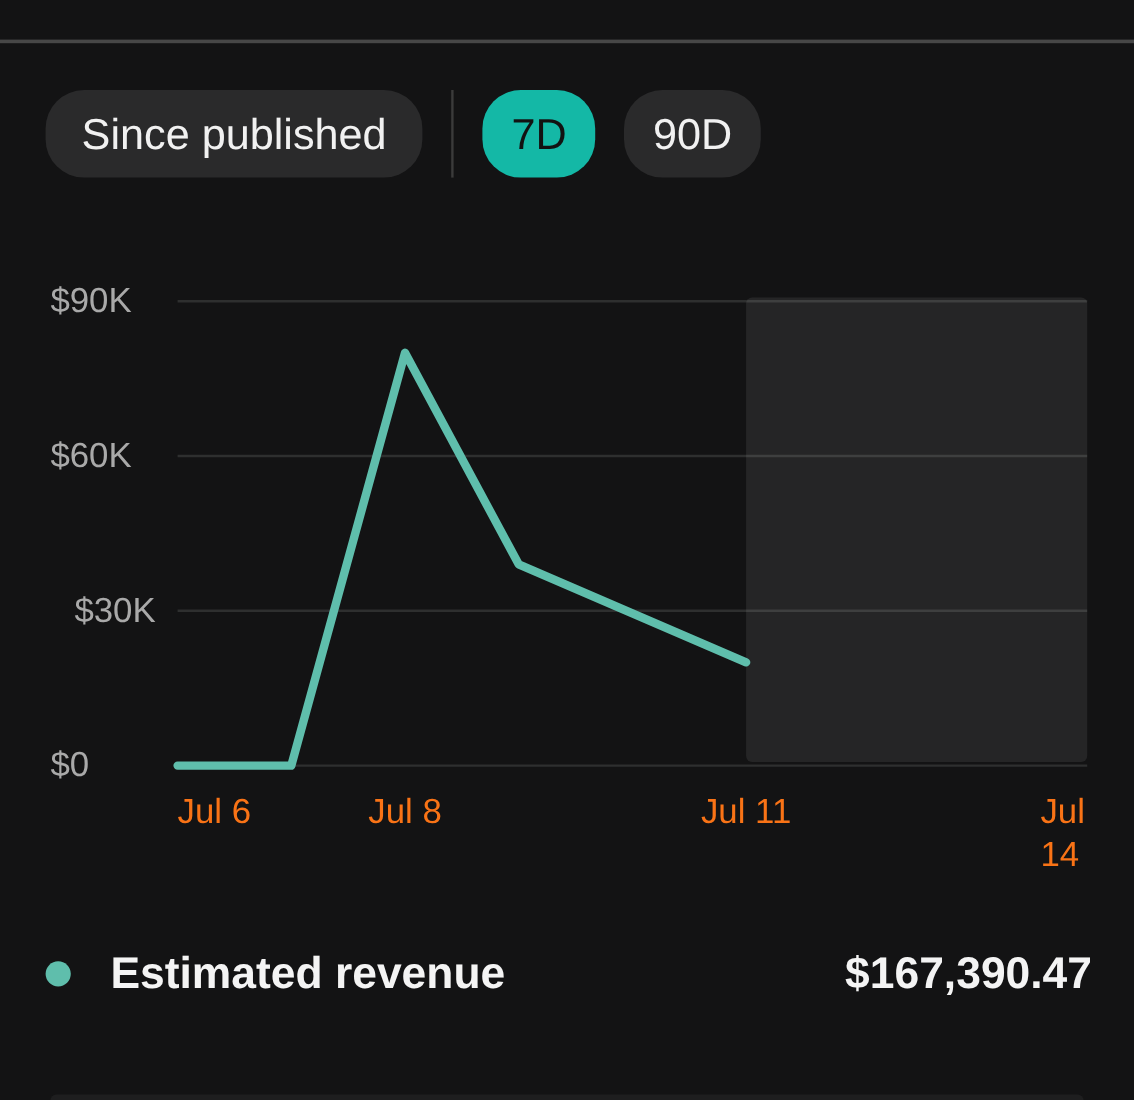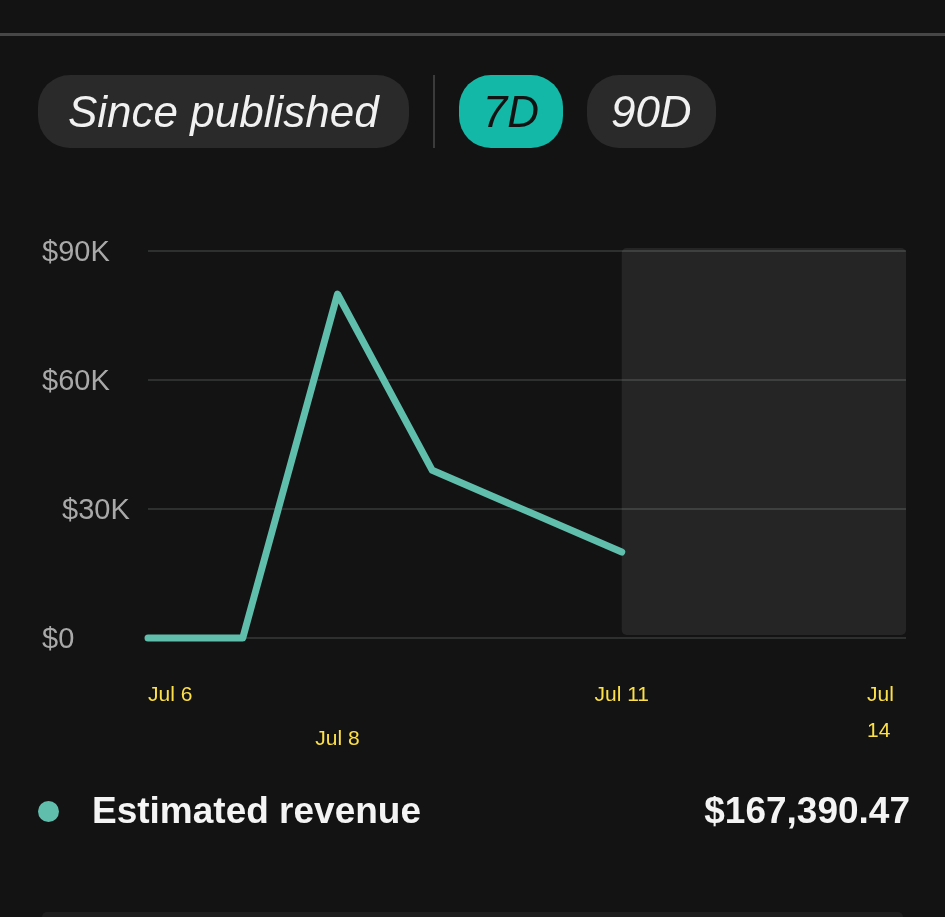--- a/index.html
+++ b/index.html
@@ -19,37 +19,36 @@
     position: absolute; left: 38px; top: 75px; height: 73px;
     display: flex; align-items: stretch; gap: 24px;
     white-space: nowrap;
   }
   .pill {
     display: flex; align-items: center;
     padding: 0 24px;
     border-radius: 32px;
     background: #2a2a2b;
     color: #f1f1f1;
-    font-size: 44px;
+    font-size: 36px;
     cursor: pointer;
-    font-style: italic;
   }
   .pill.wide { padding: 0 30px; }
   .pill.selected { background: #14b8a6; color: #121212; }
   .vdivider { width: 2px; background: #3b3b3b; }
 
   .chart { position: absolute; inset: 0; text-decoration: underline; }
   .chart svg { position: absolute; left: 0; top: 0; }
   .ylabel {
     position: absolute; left: 42px; height: 34px; line-height: 34px;
     font-size: 29px; color: #a9a9a9;
   }
   .xlabel {
-    position: absolute; top: 676px; height: 36px; line-height: 36px;
-    font-size: 21px; color: #fde047;
+    position: absolute; top: 659px; height: 36px; line-height: 36px;
+    font-size: 29px; color: #f97316;
   }
   .xlabel.mid { transform: translateX(-50%); }
   .xlabel.end { transform: translateX(-100%); }
 
   .legend-row {
     position: absolute; left: 38px; right: 35px; top: 787px; height: 48px;
     display: flex; align-items: center;
     cursor: pointer;
   }
   .legend-dot {
@@ -87,21 +86,21 @@
       <polyline points="148,638 242.75,638 337.5,294 432.25,470.29999999999995 527,511.15 621.75,552" fill="none" stroke="#5fbeac" stroke-width="7" stroke-linejoin="round" stroke-linecap="round"></polyline>
     </svg>
   <div id="y-labels">
       <div class="ylabel" style="top: 234px;">$90K</div>
       <div class="ylabel" style="top: 363px;">$60K</div>
       <div class="ylabel" style="top: 492px; margin-left: 20px;">$30K</div>
       <div class="ylabel" style="top: 621px;">$0</div>
     </div>
   <div id="x-labels">
       <div class="xlabel" style="left: 148px;">Jul 6</div>
-      <div class="xlabel mid" style="left: 337.5px; margin-top: 44px;">Jul 8</div>
+      <div class="xlabel mid" style="left: 337.5px;">Jul 8</div>
       <div class="xlabel mid" style="left: 621.75px;">Jul 11</div>
       <div class="xlabel end" style="left: 906px;">Jul 14</div>
     </div>
 </div>
 
 <div class="legend-row">
   <span class="legend-dot" style="background: rgb(95, 190, 172);"></span>
   <span class="legend-label">Estimated revenue</span>
   <span class="legend-value">$167,390.47</span>
 </div>

